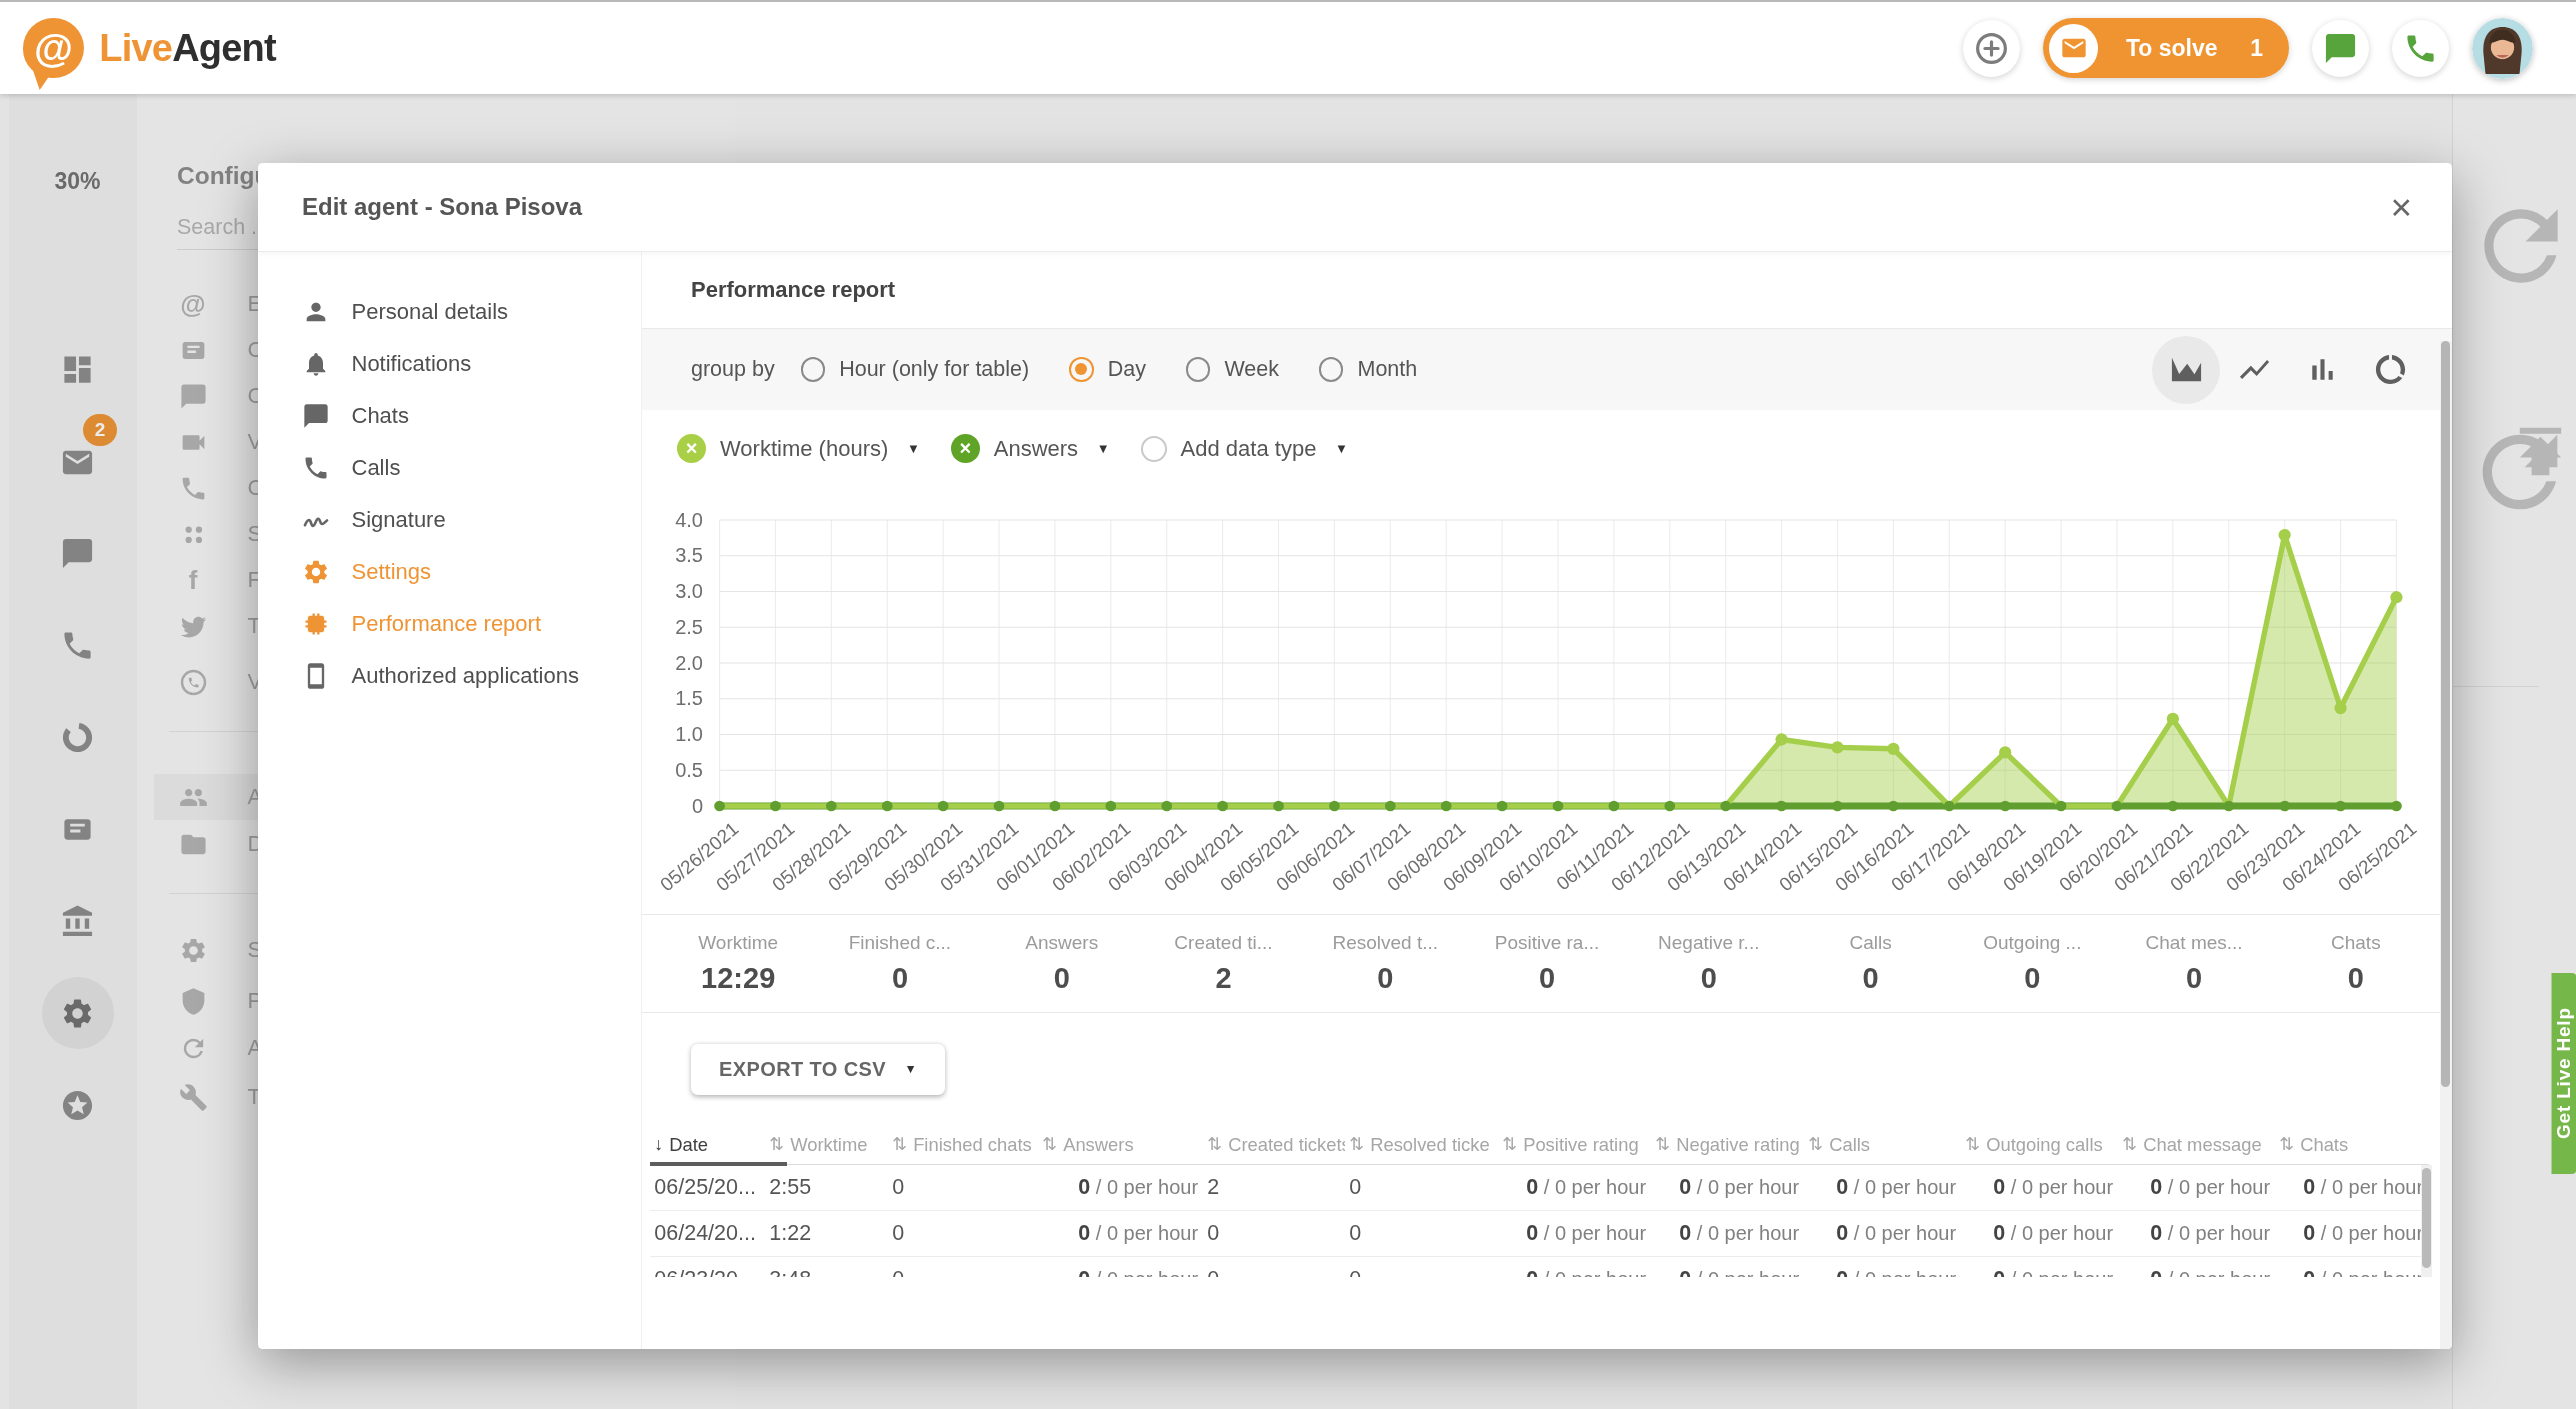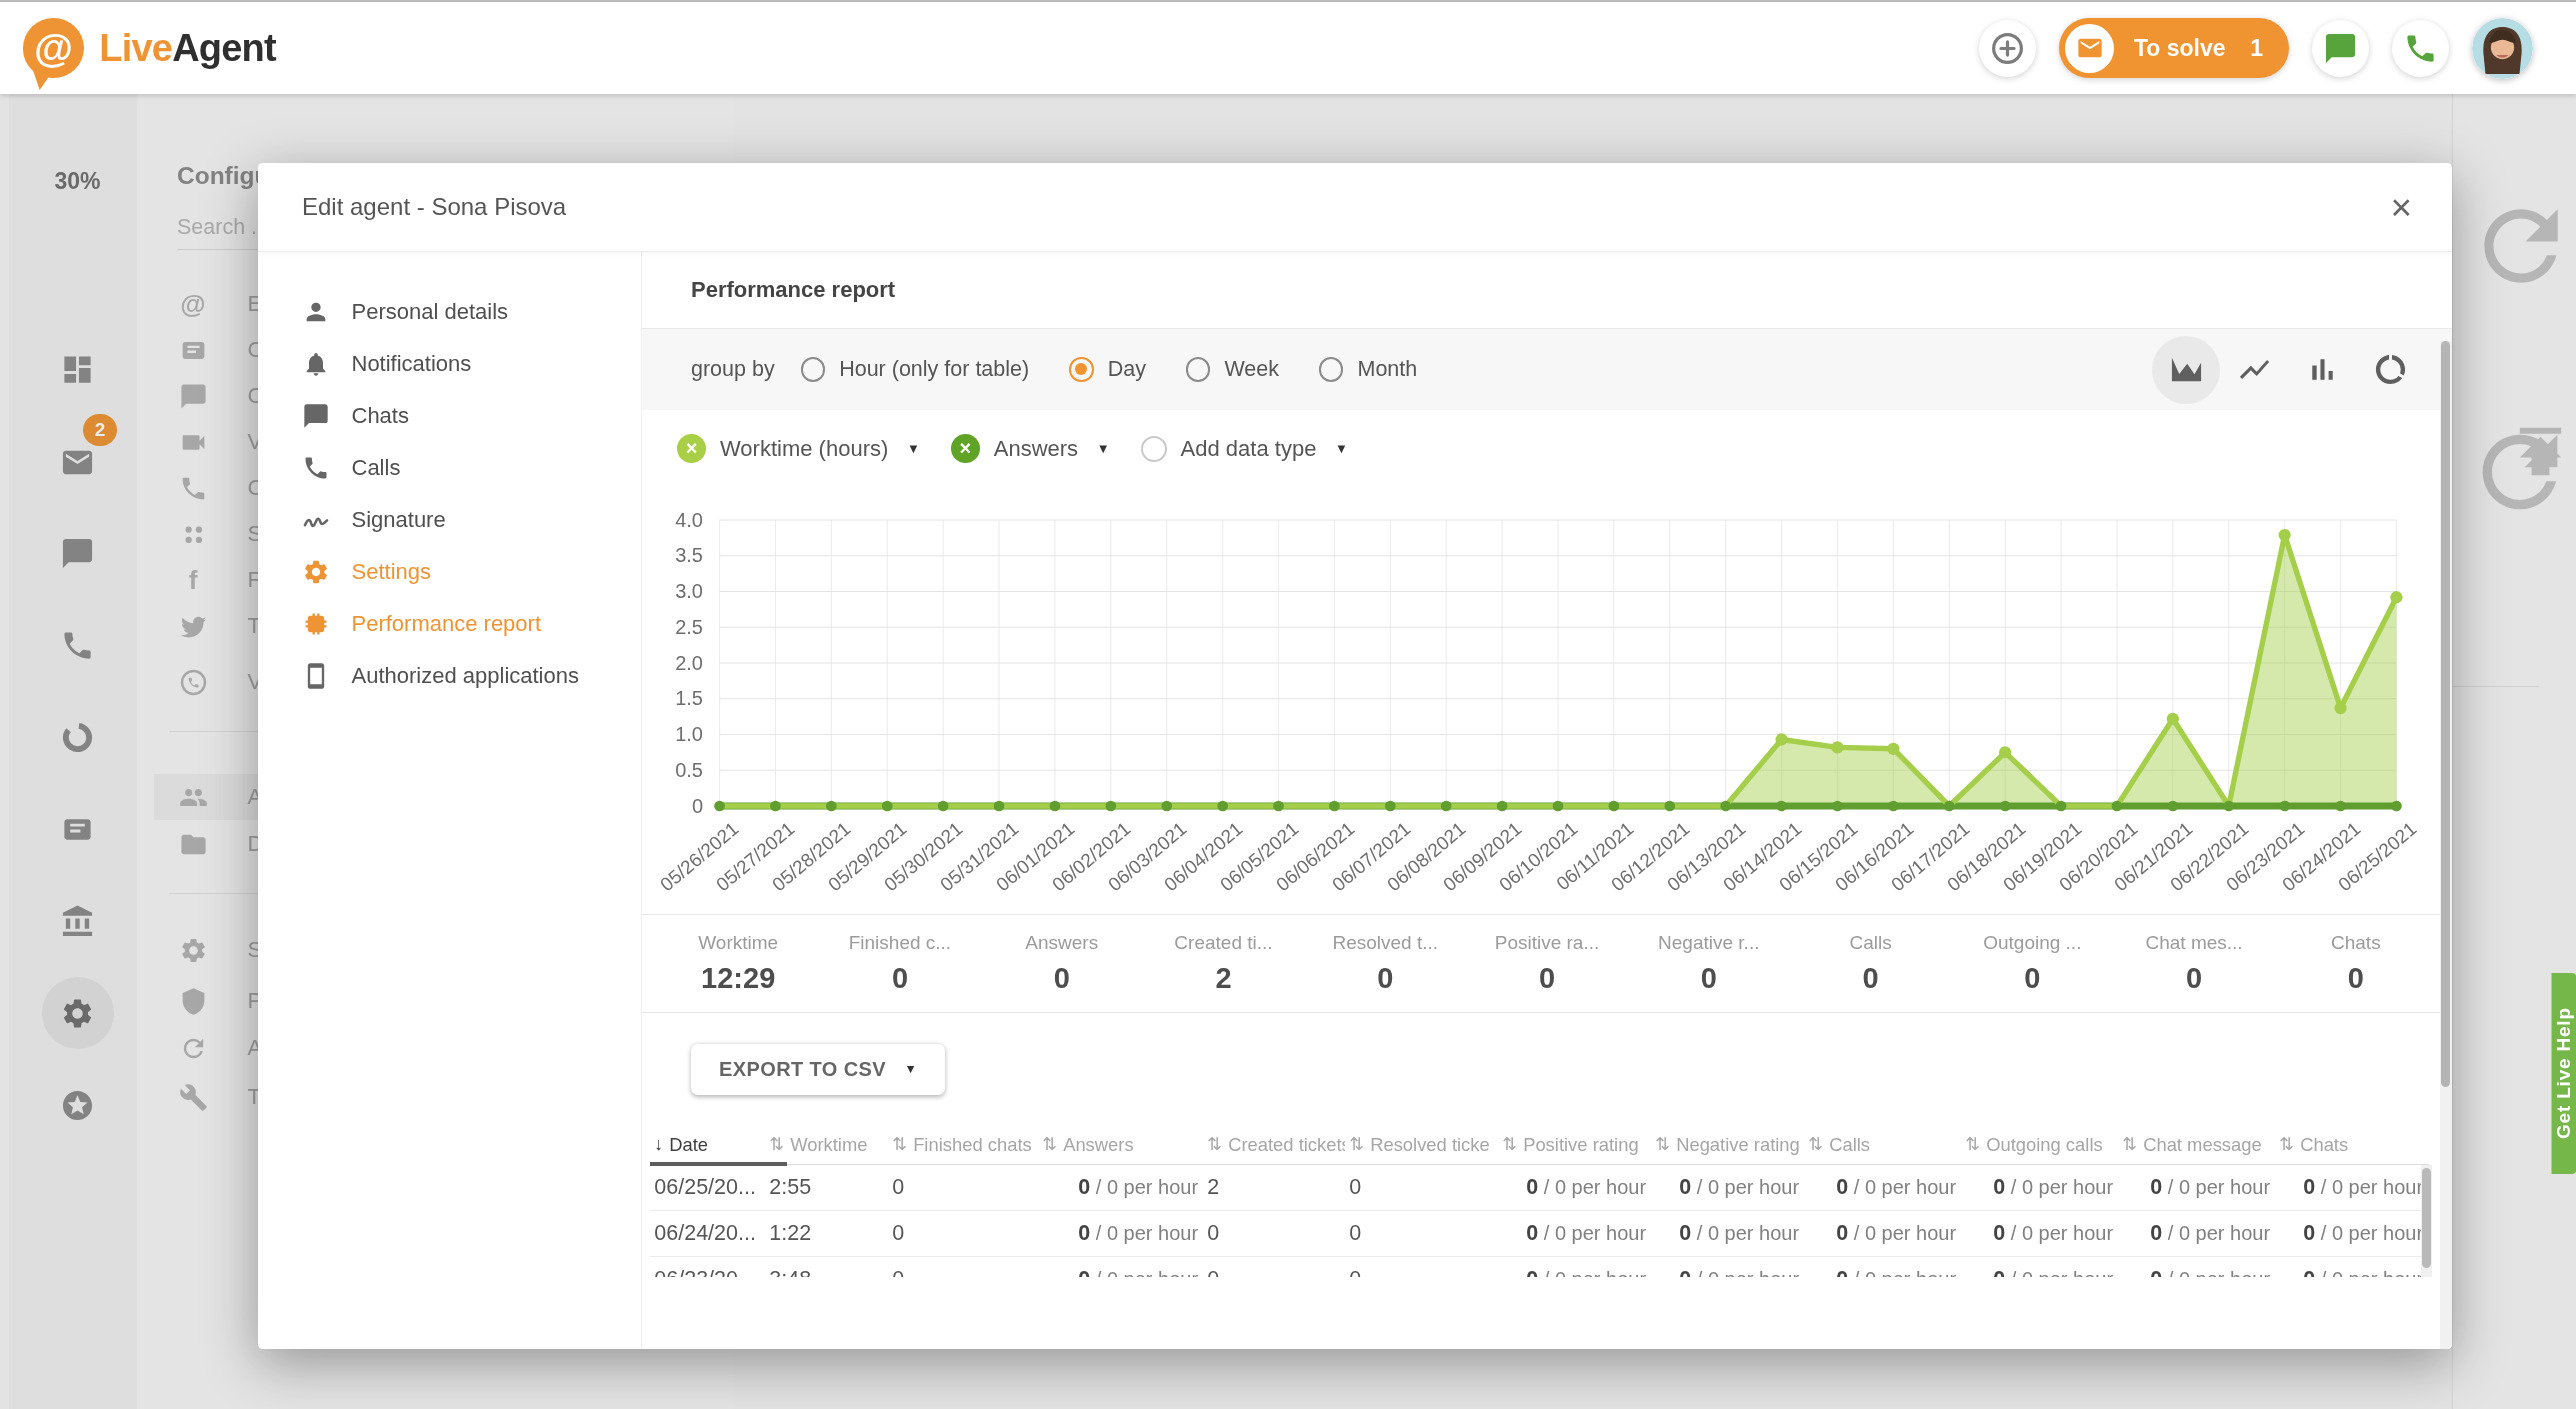--- a/index.html
+++ b/index.html
@@ -19,21 +19,21 @@
     transform:rotate(18deg); }
   .logo-at { color:#fff; font-size:40px; font-weight:bold; }
   .logo-text { font-size:38px; font-weight:bold; letter-spacing:-0.8px;text-align:center; }
   .logo-live { color:#ef9434; } .logo-agent { color:#2f2f2f; }
   .tb-right { display:flex; align-items:center; gap:23px; }
   .circle-btn { width:57px; height:57px; border-radius:50%; background:#fff;
     box-shadow:0 1.5px 6.1px rgba(0,0,0,.18); display:flex; align-items:center; justify-content:center; }
   .circle-btn .ic { width:35px; height:35px; color:#7c7c7c; }
   .circle-btn .ic.green { color:#57a33c; }
   .tosolve { height:60px; background:#ef9430; border-radius:34px; display:flex; align-items:center;
-    padding:0 26px 0 6.1px; gap:20px; box-shadow:0 1.5px 6.1px rgba(0,0,0,.18); }
+    padding:0 26px 0 6.1px; gap:28px; box-shadow:0 1.5px 6.1px rgba(0,0,0,.18); }
   .tosolve-mail { width:49px; height:49px; border-radius:50%; background:#fff; display:flex;
     align-items:center; justify-content:center; }
   .tosolve-mail .ic { width:28px; height:28px; color:#ef9430; }
   .tosolve-label { color:#fff; font-size:23px; font-weight:bold; }
   .tosolve-count { color:#fff; font-size:23px; font-weight:bold; margin-left:4.6px; }
   .avatar { width:61px; height:61px; border-radius:50%; overflow:hidden; box-shadow:0 1.5px 6.1px rgba(0,0,0,.25); }
   .avatar svg { width:100%; height:100%; display:block; }
 
   
   .app { position:absolute; left:0; top:94px; width:2576px; height:1316px; background:#f5f5f5; }
@@ -66,21 +66,21 @@
   .bg-hdiv { position:absolute; left:2452px; top:592px; width:87px; border-top:1.5px solid #e3e3e3; }
   .overlay { position:absolute; left:0; top:0; width:100%; height:100%;
     background:rgba(70,70,70,.10); z-index:5; }
 
   
   .modal { position:absolute; left:258px; top:163px; width:2194px; height:1186px; background:#fff;
     z-index:20; border-radius:4.6px; box-shadow:0 14px 54px rgba(0,0,0,.35); overflow:hidden; }
   .m-header { height:89px; display:flex; align-items:center; justify-content:space-between;
     padding:0 40px 0 44px; border-bottom:0.8px solid #ececec; box-shadow:0 2.3px 6.1px rgba(0,0,0,.05);
     position:relative; z-index:3; }
-  .m-title { font-size:24px; font-weight:normal; color:#555; }
+  .m-title { font-size:24px; font-weight:bold; color:#555; }
   .m-close { font-size:37px; color:#666; line-height:1; cursor:pointer; }
   .m-body { display:flex; height:1097px; }
   .m-nav { width:384px; flex:0 0 auto; padding-top:34px; border-right:0.8px solid #f0f0f0; }
   .nav-item { height:52px; display:flex; align-items:center; gap:21.5px; padding-left:44px;
     font-size:22px; color:#4f4f4f; cursor:pointer; }
   .nav-item .ic { width:28px; height:28px; color:#666; flex:0 0 auto; }
   .nav-item.orange { color:#ef9434; }
   .nav-item.orange .ic { color:#ef9434; }
   .m-content { flex:1 1 auto; position:relative; min-width:0; }
   .m-scroll { position:absolute; right:0; top:89px; bottom:0; width:12.3px; background:#f1f1f1; z-index:4; }

